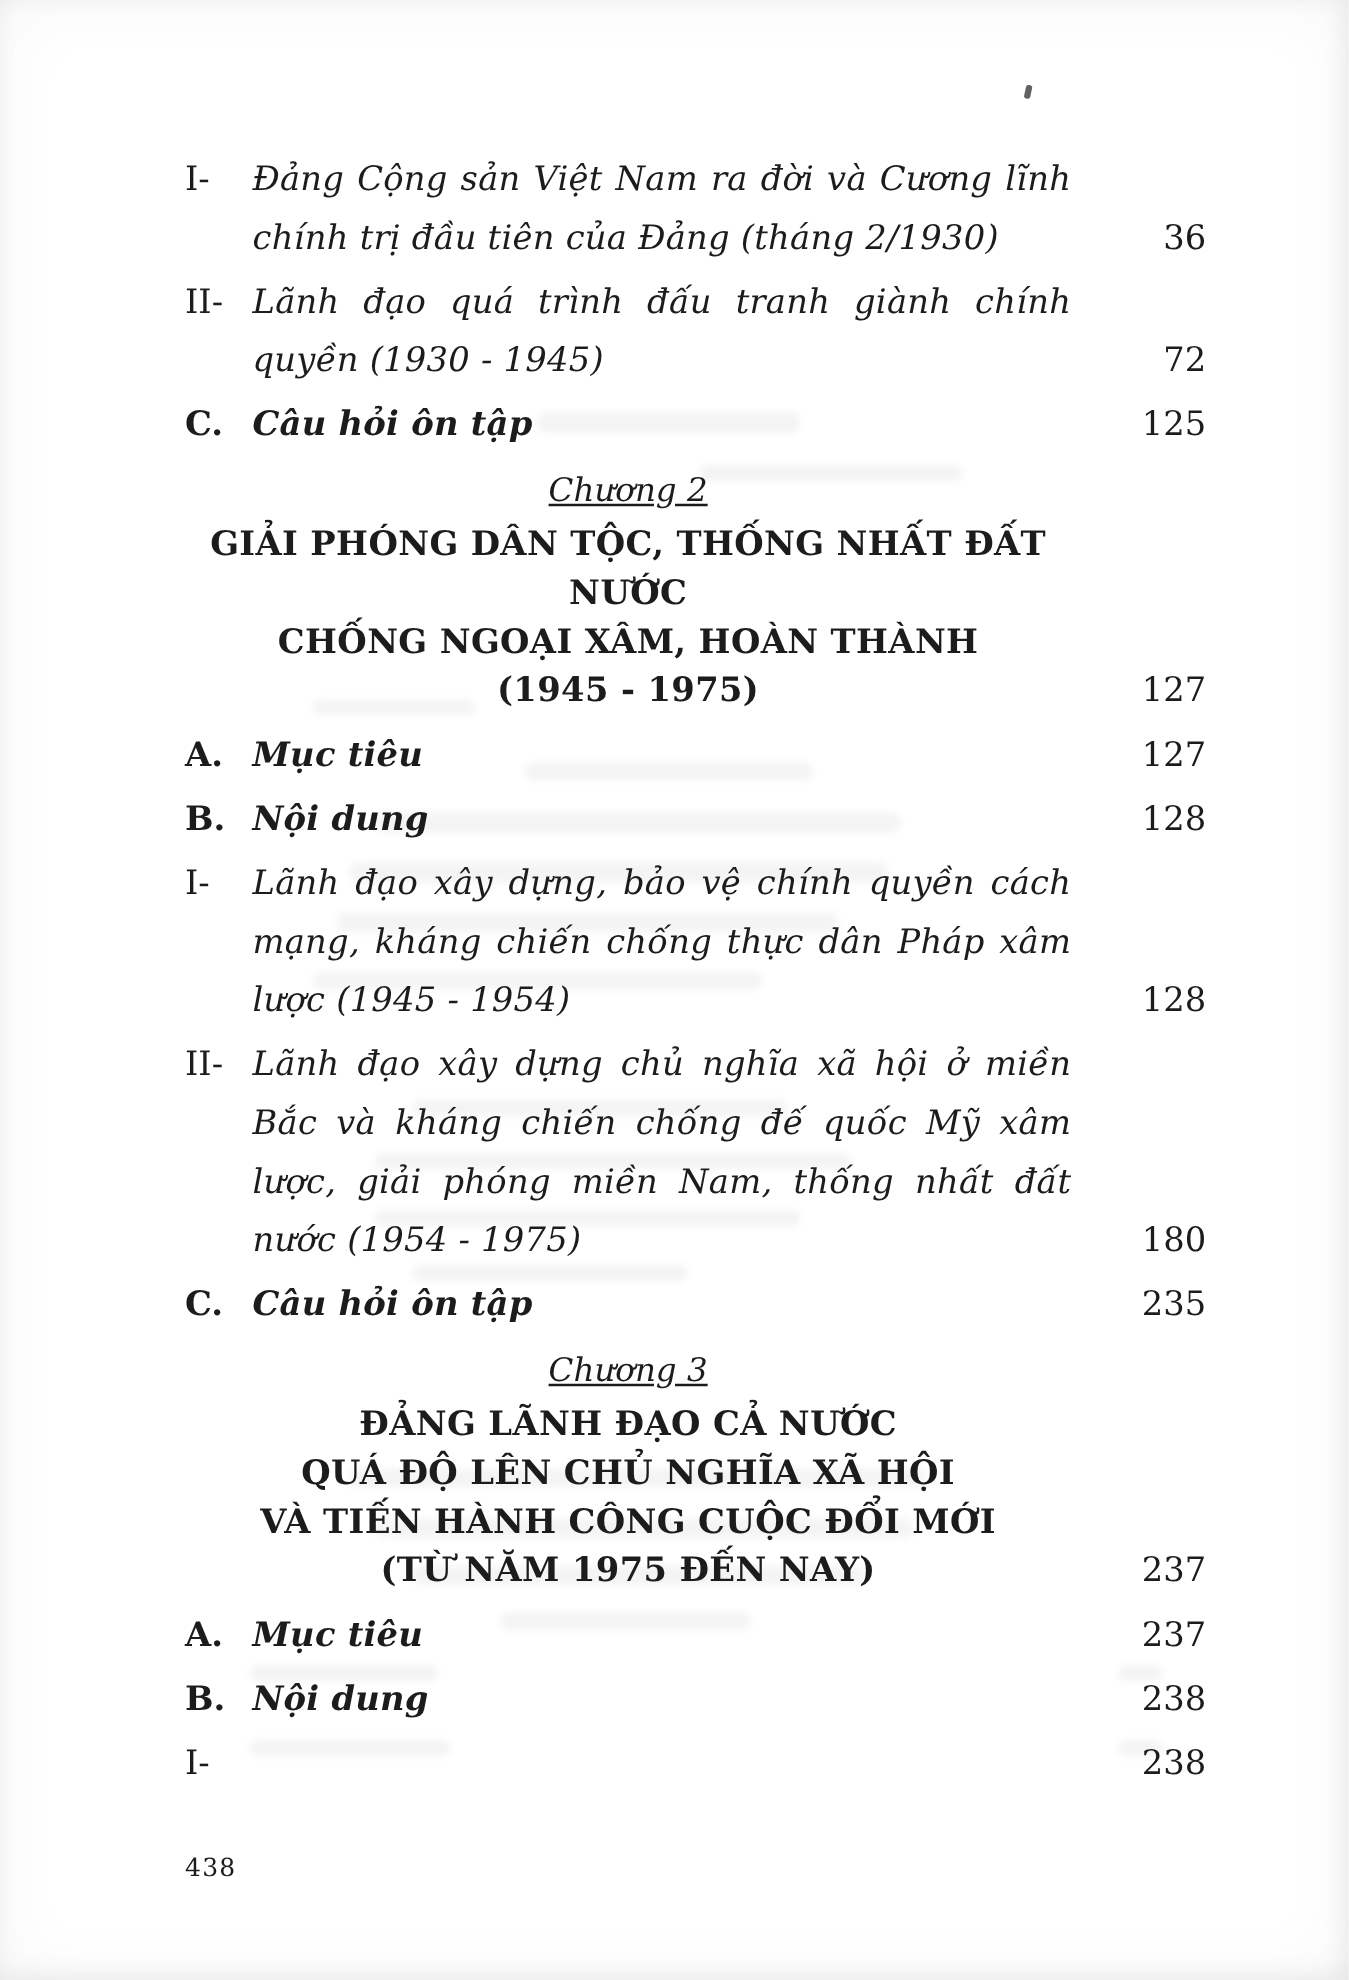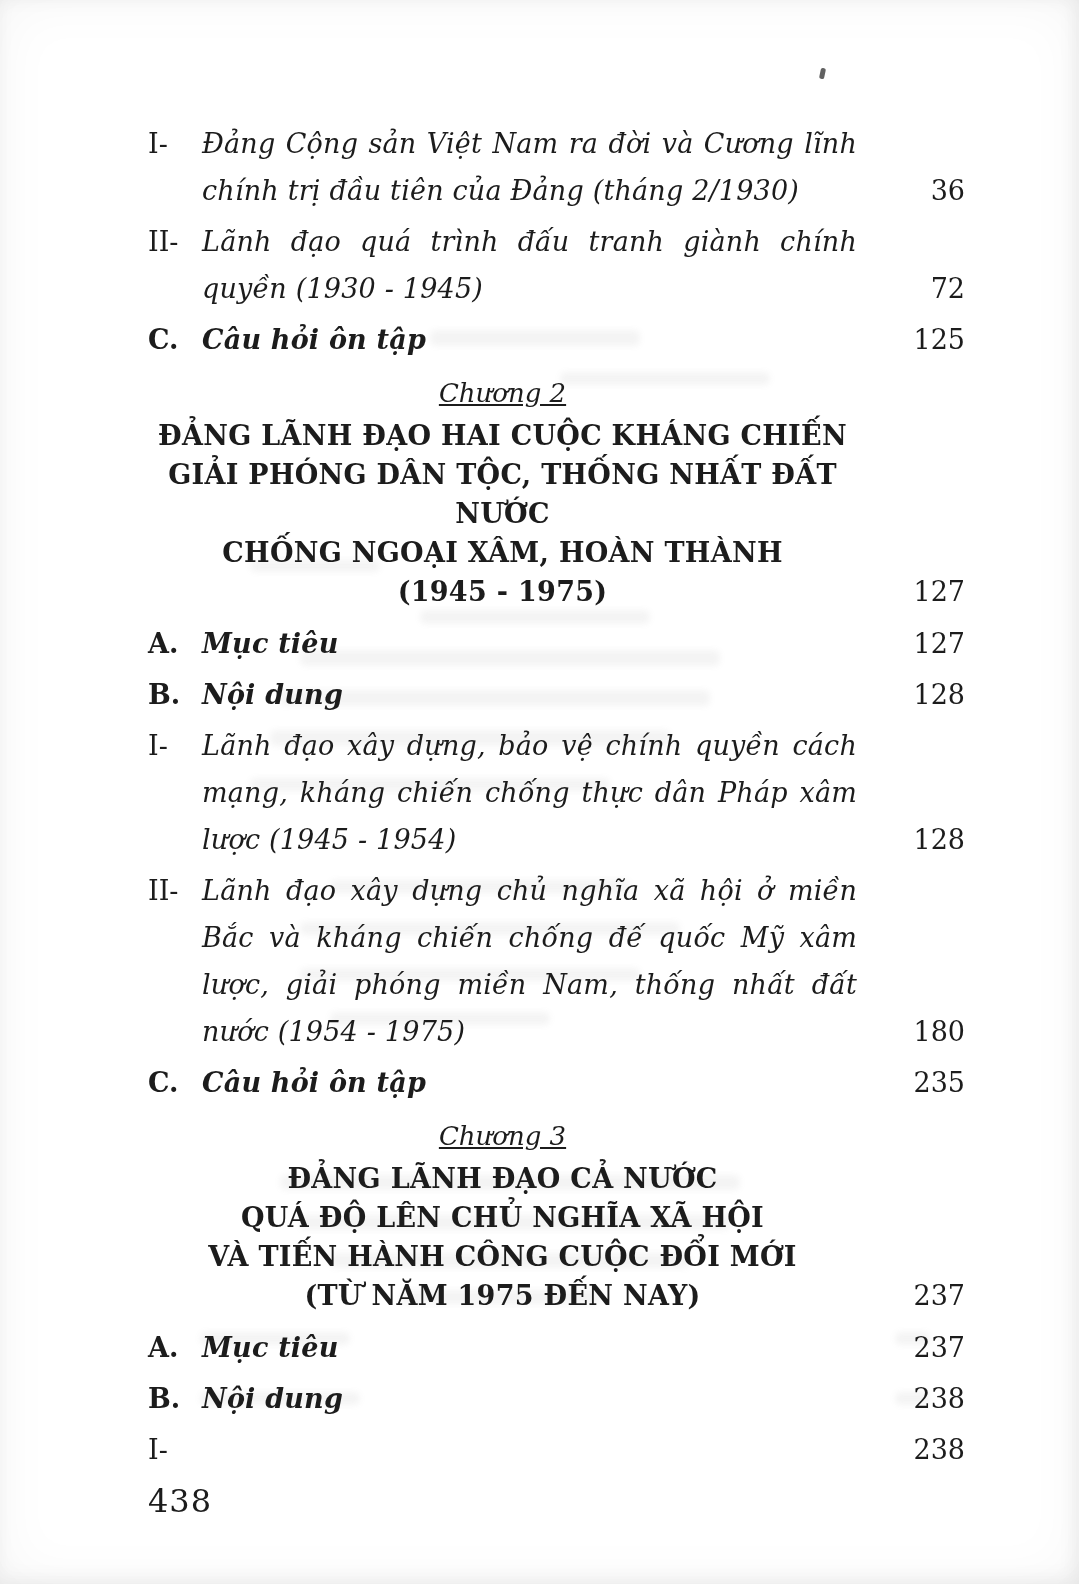--- a/index.html
+++ b/index.html
@@ -67,21 +67,21 @@
     position:absolute;
     right:0; bottom:0;
     font-weight:normal;
     font-size:27px;
     line-height:39px;
   }
   
   .folio {
     position:absolute;
     left:148px; top:1482px;
-    font-size:32px;
+    font-size:20px;
     letter-spacing:1px;
   }
   
   .smudge {
     position:absolute;
     background:#8a8a8a;
     opacity:0.09;
     filter:blur(3px);
     border-radius:6px;
     pointer-events:none;
@@ -140,21 +140,20 @@
     </div>
     <div class="entry headrow">
       <span class="lbl">C.</span>
       <span class="txt">Câu hỏi ôn tập</span>
       <span class="pg">125</span>
     </div>
 
     <div class="chapter">
       <div class="kicker">Chương 2</div>
       <div class="chlines">
-        <div>ĐẢNG LÃNH ĐẠO HAI CUỘC KHÁNG CHIẾN</div>
         <div>GIẢI PHÓNG DÂN TỘC, THỐNG NHẤT ĐẤT NƯỚC</div>
         <div>CHỐNG NGOẠI XÂM, HOÀN THÀNH</div>
         <div>(1945 - 1975)</div>
       </div>
       <span class="chpg">127</span>
     </div>
 
     <div class="entry headrow">
       <span class="lbl">A.</span>
       <span class="txt">Mục tiêu</span>

